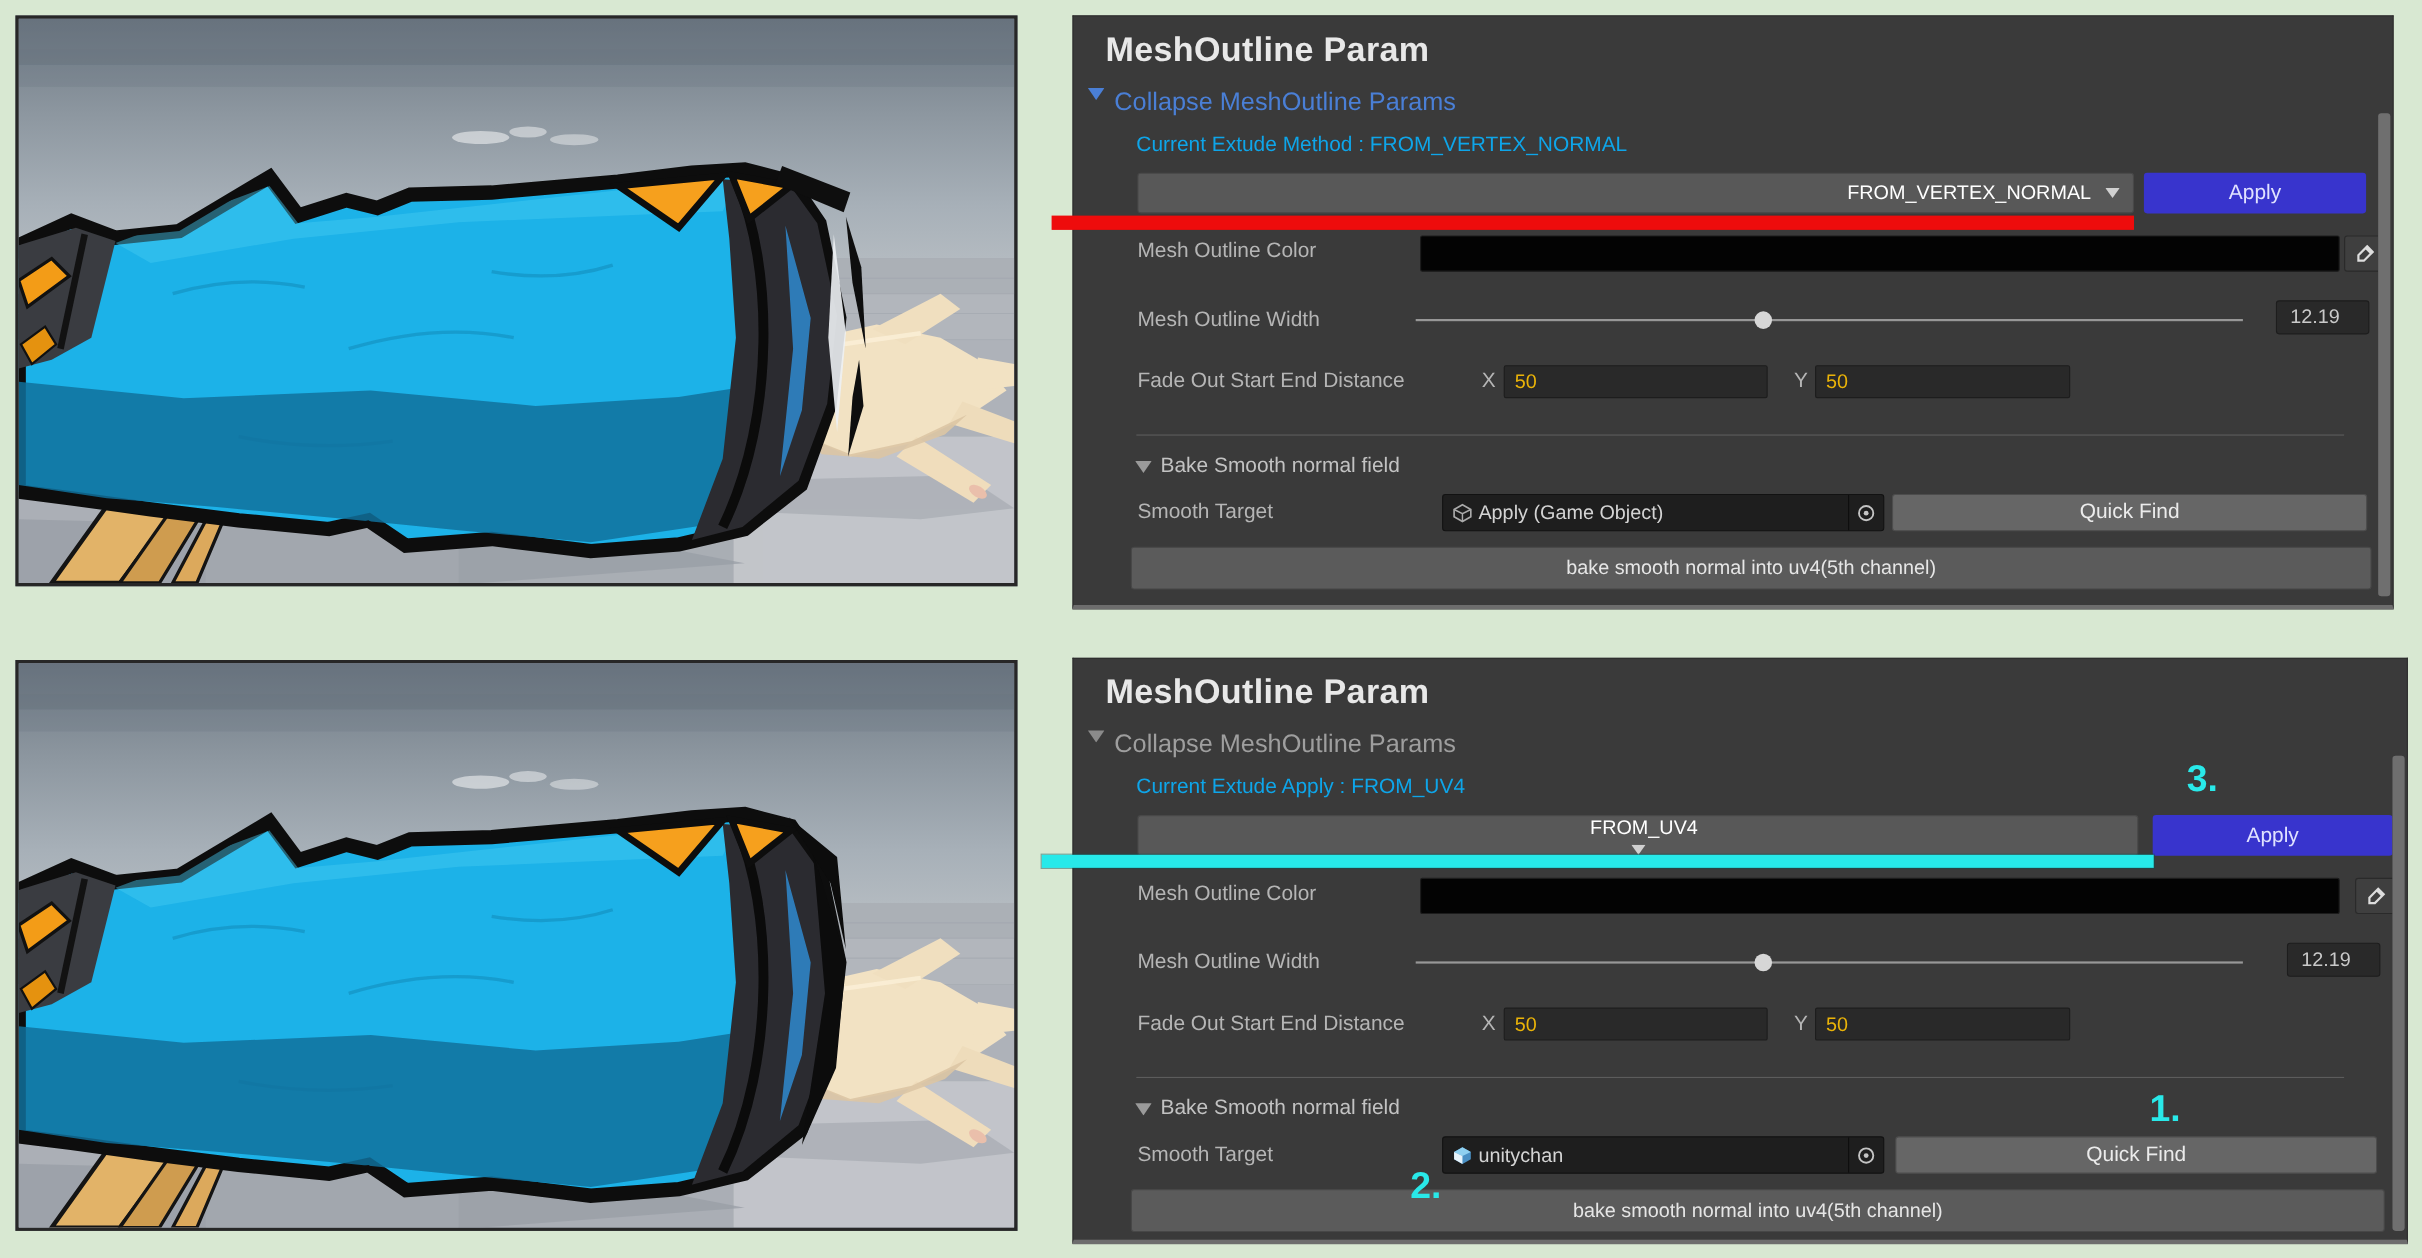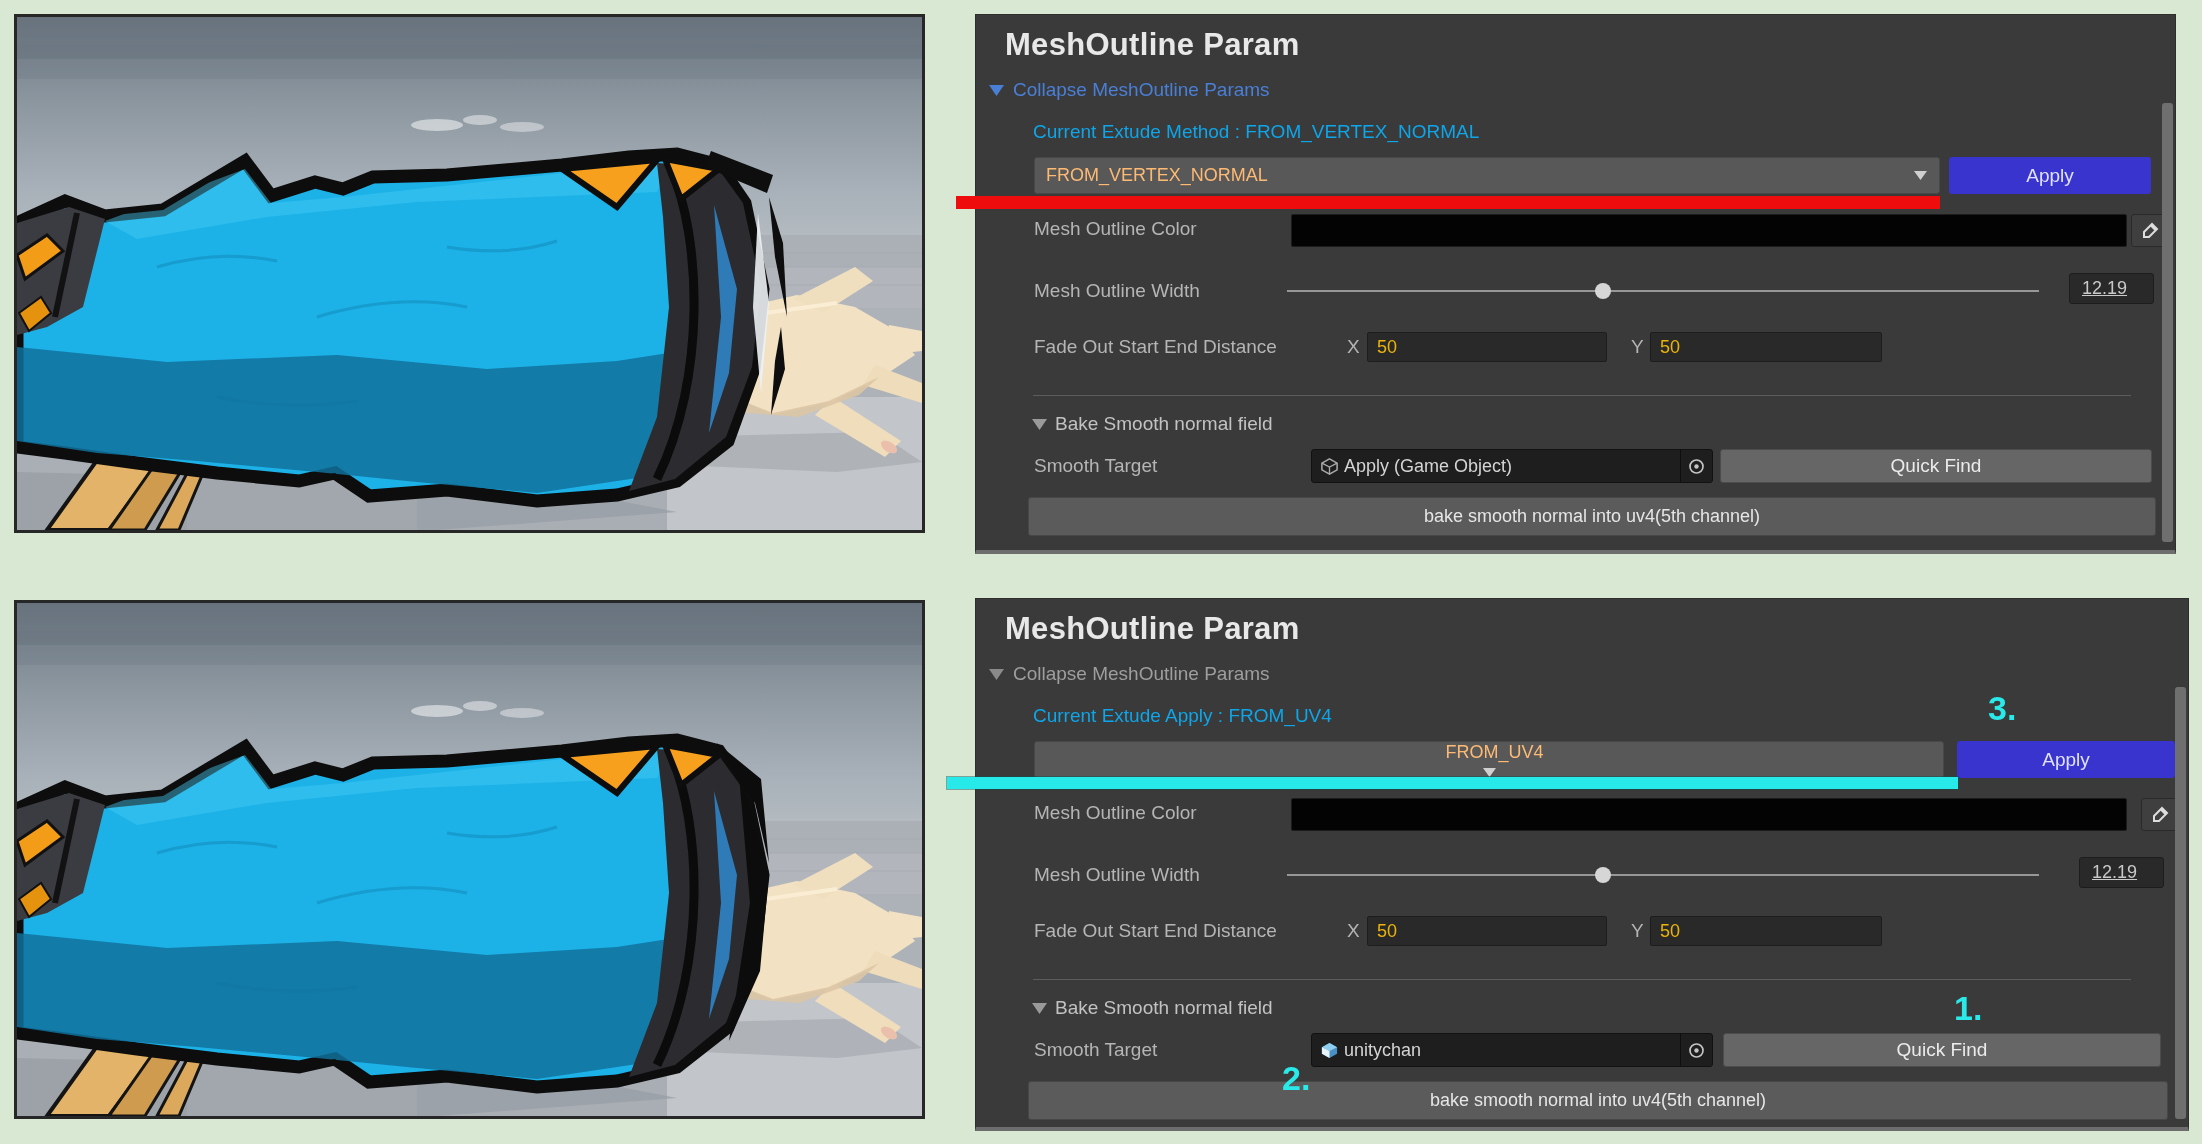--- a/index.html
+++ b/index.html
@@ -16,41 +16,41 @@
   .viewport{position:absolute;left:14px;width:911px;height:519px;border:3px solid #272727;background:#8d97a0;}
   .viewport.v-top{top:14px;}
   .viewport.v-bottom{top:600px;}
   .viewport svg{position:absolute;left:0;top:0;width:100%;height:100%;}
 
   
   .panel{position:absolute;left:975px;background:var(--panel-bg);border:1px solid #2e2e2e;border-bottom:4px solid #6d6d6d;}
   .panel0{top:14px;width:1201px;height:540px;}
   .panel1{top:598px;width:1214px;height:533px;}
   .panel .title{position:absolute;left:29px;top:12px;font-size:31px;font-weight:700;color:#e8e8e8;letter-spacing:.3px;}
-  .collapse-row{position:absolute;left:13px;top:64px;display:flex;align-items:center;gap:9px;font-size:19px;color:var(--link-blue);cursor:pointer;}
+  .collapse-row{position:absolute;left:13px;top:64px;display:flex;gap:9px;font-size:23px;color:var(--link-blue);cursor:pointer;}
   .panel1 .collapse-row{color:var(--collapse-gray);}
   .tri{width:15px;height:12px;display:inline-block;}
   .method{position:absolute;left:57px;top:106px;font-size:19px;color:#0ea5e9;}
 
   .dropdown{position:absolute;left:58px;top:142px;width:906px;height:37px;background:var(--dropdown-bg);border:1px solid #484848;border-radius:3px;display:flex;align-items:center;cursor:pointer;}
   .panel1 .dropdown{width:910px;flex-direction:column;}
-  .dd-text{padding-left:11px;font-size:18px;color:#fdba74;flex:1;white-space:nowrap;}
+  .dd-text{padding-left:11px;font-size:18px;color:#ffffff;flex:1;white-space:nowrap;text-align:right;}
   .dd-arrow{width:38px;display:flex;align-items:center;justify-content:center;}
   .apply{position:absolute;left:973px;top:142px;width:202px;height:37px;background:var(--apply-blue);border:none;border-radius:3px;color:#e0e2ff;font-size:19px;font-family:inherit;cursor:pointer;}
   .panel1 .apply{left:981px;width:218px;}
 
   .label{position:absolute;left:58px;font-size:19px;color:#b5b5b5;white-space:nowrap;}
   .swatch{position:absolute;left:315px;top:199px;width:836px;height:33px;background:var(--swatch-black);border:1px solid #1c1c1c;border-radius:2px;cursor:pointer;}
   .eyedrop{position:absolute;left:1155px;top:199px;width:37px;height:33px;background:#3f3f3f;border:1px solid #2a2a2a;border-radius:3px;display:flex;align-items:center;justify-content:center;cursor:pointer;}
   .panel1 .eyedrop{left:1165px;}
 
   .sliderzone{position:absolute;left:311px;top:260px;width:752px;height:32px;cursor:pointer;}
   .track{position:absolute;left:0;right:0;top:15px;height:2px;background:#979797;}
   .knob{position:absolute;left:calc(42% - 8px);top:8px;width:16px;height:16px;border-radius:50%;background:#d6d6d6;}
-  .numbox{position:absolute;left:1093px;top:258px;width:85px;height:31px;background:var(--input-bg);border:1px solid #1d1d1d;border-radius:3px;color:#c9c9c9;font-size:18px;line-height:29px;padding-left:12px;cursor:text;text-decoration:underline;}
+  .numbox{position:absolute;left:1093px;top:258px;width:85px;height:31px;background:var(--input-bg);border:1px solid #1d1d1d;border-radius:3px;color:#c9c9c9;font-size:18px;line-height:29px;padding-left:12px;cursor:text;}
   .panel1 .numbox{left:1103px;}
 
   .axis{position:absolute;top:321px;font-size:19px;color:#b5b5b5;}
   .axis.ax{left:371px;} .axis.ay{left:655px;}
   .inp{position:absolute;top:317px;height:30px;background:var(--input-bg);border:1px solid #1d1d1d;border-radius:2px;color:#eab308;font-size:18px;line-height:28px;padding-left:9px;cursor:text;}
   .inp.ix{left:391px;width:240px;} .inp.iy{left:674px;width:232px;}
 
   .divider{position:absolute;left:57px;top:380px;width:1098px;height:1px;background:#5c5c5c;}
   .bake-head{position:absolute;left:56px;top:398px;display:flex;align-items:center;gap:8px;font-size:19px;color:#c2c2c2;cursor:pointer;}
 

